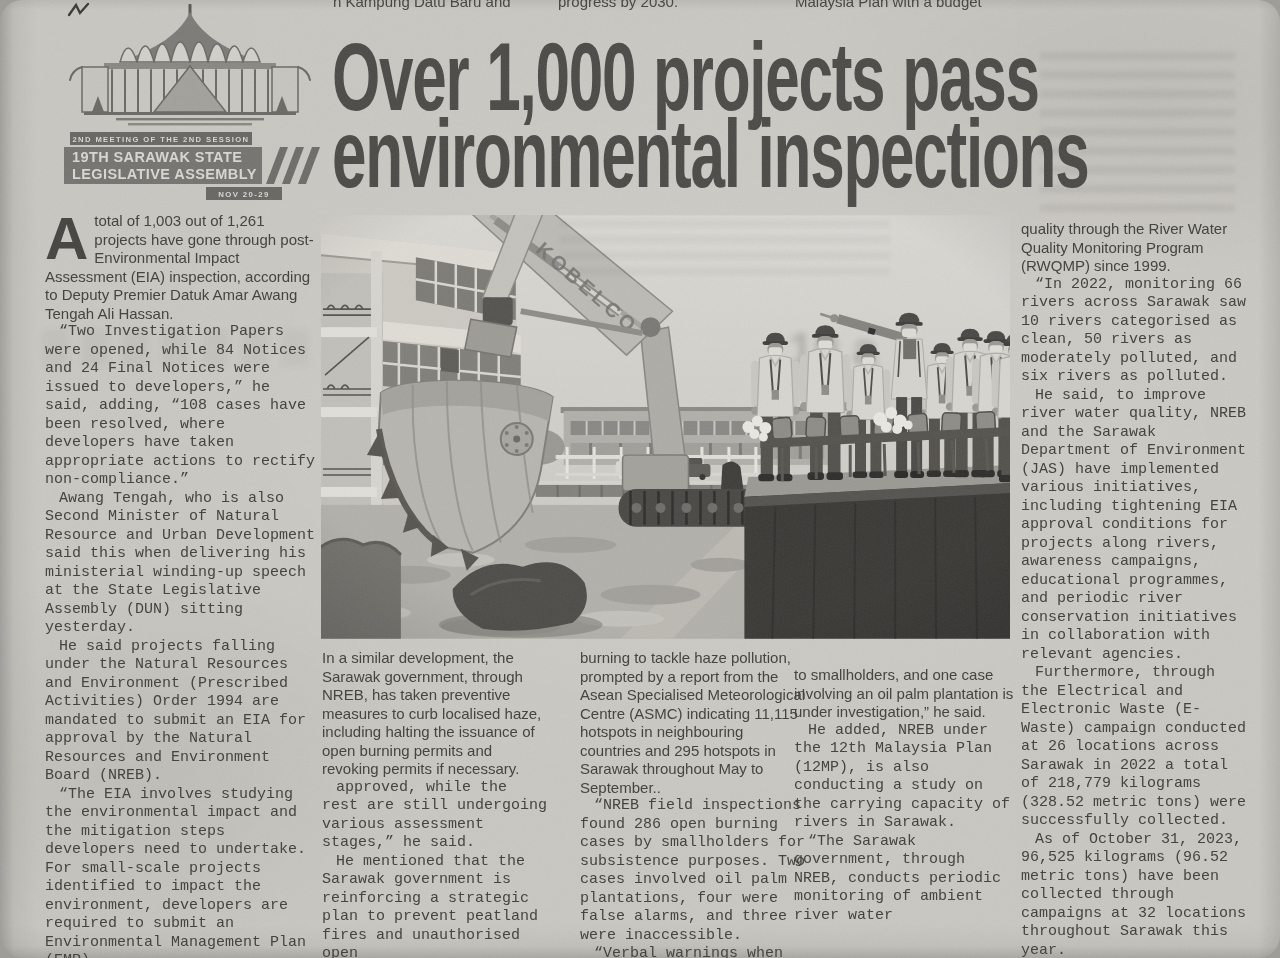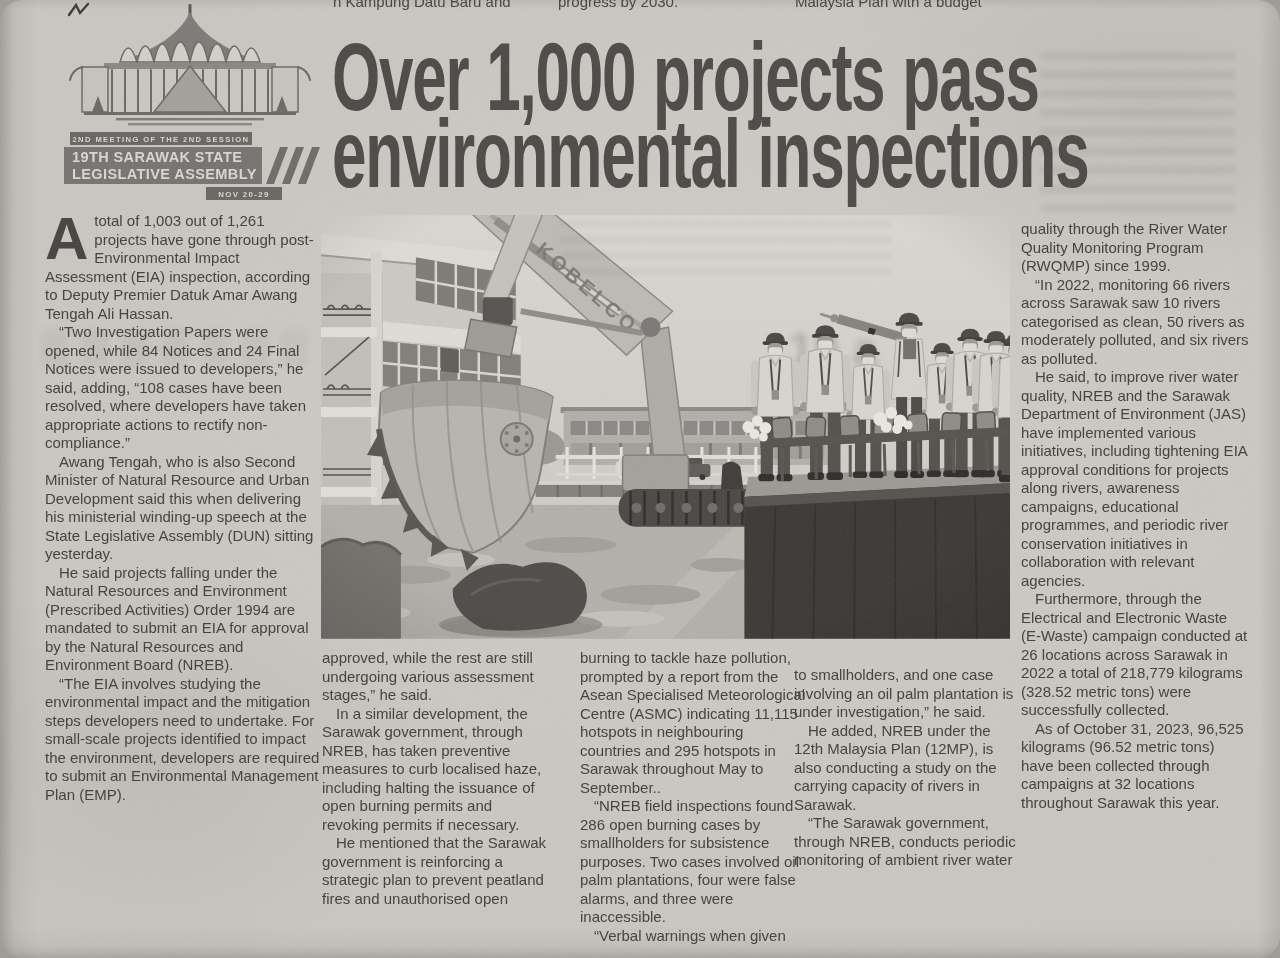--- a/index.html
+++ b/index.html
@@ -21,21 +21,21 @@
   .headline-line{
     position:absolute;left:332px;white-space:nowrap;
     font-weight:bold;font-size:97px;line-height:.9;letter-spacing:-2px;word-spacing:3px;
     color:#4b4a47;transform:scaleX(.64);transform-origin:left top;
   }
   .hl1{top:33px;}
   .hl2{top:110px;}
   
   .col{position:absolute;font-size:15px;line-height:18.5px;color:#41403c;text-align:left;}
   .col p{margin:0;}
-  .col p + p{text-indent:14px;}
+  .col p + p{text-indent:14px;font-family:Liberation Mono, monospace;}
   .col1{left:45px;top:212px;width:276px;}
   .col2{left:322px;top:649px;width:227px;}
   .col3{left:580px;top:649px;width:228px;}
   .col4{left:794px;top:666px;width:222px;}
   .col5{left:1021px;top:220px;width:228px;}
   .dropcap{
     float:left;font-size:60px;line-height:48px;font-weight:bold;color:#454441;
     margin:3px 6px 0 0;
   }
   
@@ -419,22 +419,22 @@
 
   <section class="col col1">
     <p><span class="dropcap">A</span><span>total of 1,003 out of 1,261 projects have gone through post-Environmental Impact Assessment (EIA) inspection, according to Deputy Premier Datuk Amar Awang Tengah Ali Hassan.</span></p>
     <p>“Two Investigation Papers were opened, while 84 Notices and 24 Final Notices were issued to developers,” he said, adding, “108 cases have been resolved, where developers have taken appropriate actions to rectify non-compliance.”</p>
     <p>Awang Tengah, who is also Second Minister of Natural Resource and Urban Development said this when delivering his ministerial winding-up speech at the State Legislative Assembly (DUN) sitting yesterday.</p>
     <p>He said projects falling under the Natural Resources and Environment (Prescribed Activities) Order 1994 are mandated to submit an EIA for approval by the Natural Resources and Environment Board (NREB).</p>
     <p>“The EIA involves studying the environmental impact and the mitigation steps developers need to undertake. For small-scale projects identified to impact the environment, developers are required to submit an Environmental Management Plan (EMP).</p>
   </section>
 
   <section class="col col2">
+    <p>In a similar development, the Sarawak government, through NREB, has taken preventive measures to curb localised haze, including halting the issuance of open burning permits and revoking permits if necessary.</p>
     <p>approved, while the rest are still undergoing various assessment stages,” he said.</p>
-    <p>In a similar development, the Sarawak government, through NREB, has taken preventive measures to curb localised haze, including halting the issuance of open burning permits and revoking permits if necessary.</p>
     <p>He mentioned that the Sarawak government is reinforcing a strategic plan to prevent peatland fires and unauthorised open</p>
   </section>
 
   <section class="col col3">
     <p>burning to tackle haze pollution, prompted by a report from the Asean Specialised Meteorological Centre (ASMC) indicating 11,115 hotspots in neighbouring countries and 295 hotspots in Sarawak throughout May to September..</p>
     <p>“NREB field inspections found 286 open burning cases by smallholders for subsistence purposes. Two cases involved oil palm plantations, four were false alarms, and three were inaccessible.</p>
     <p>“Verbal warnings when given</p>
   </section>
 
   <section class="col col4">

